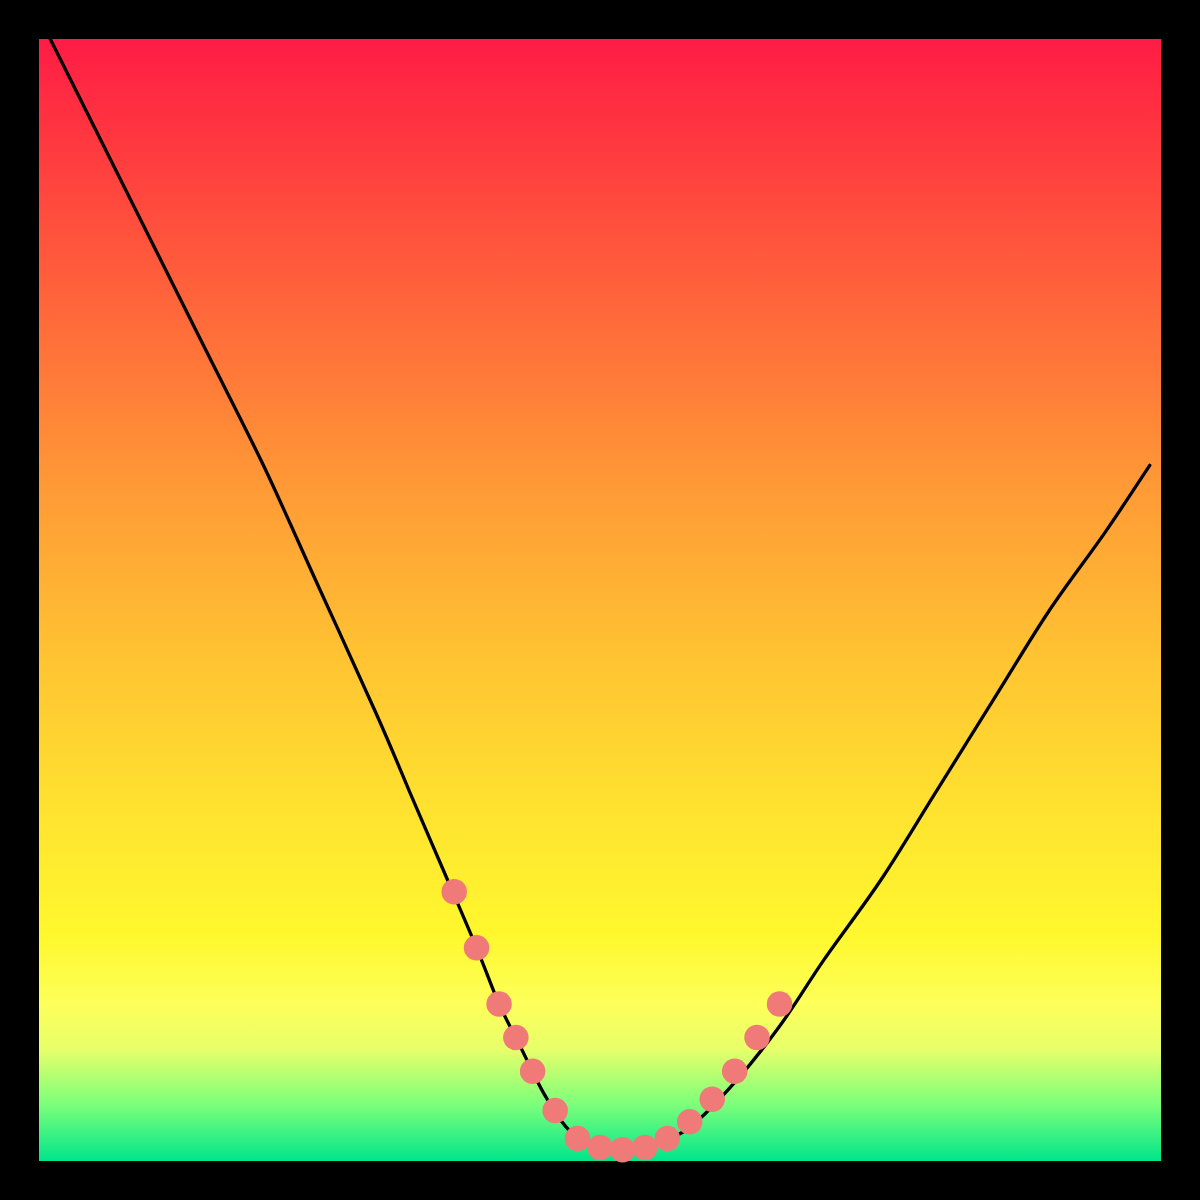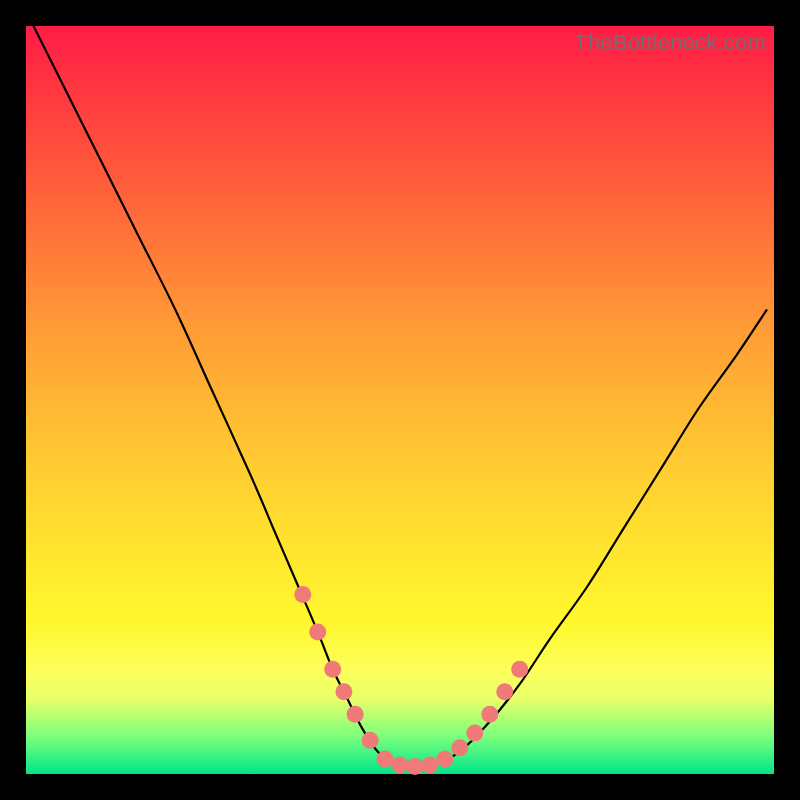--- a/index.html
+++ b/index.html
@@ -59,21 +59,20 @@
   }
   .marker {
     fill: #f07a78;
     stroke: none;
   }
 </style>
 </head>
 <body>
 
 <div class="frame">
-  <div class="watermark">TheBottleneck.com</div>
   <svg class="plot" viewBox="0 0 748 748">
     <path class="curve" d="M 7.5 0.0 C 12.5 10.0, 26.2 37.4, 37.4 59.8 C 48.6 82.3, 62.3 109.7, 74.8 134.6 C 87.3 159.6, 99.7 184.5, 112.2 209.4 C 124.7 234.4, 137.1 258.1, 149.6 284.2 C 162.1 310.4, 174.5 339.1, 187.0 366.5 C 199.5 393.9, 214.4 426.4, 224.4 448.8 C 234.4 471.2, 239.4 483.7, 246.8 501.2 C 254.3 518.6, 261.8 536.1, 269.3 553.5 C 276.8 571.0, 285.5 590.9, 291.7 605.9 C 298.0 620.8, 301.7 632.1, 306.7 643.3 C 311.7 654.5, 316.7 663.2, 321.6 673.2 C 326.6 683.2, 331.6 694.4, 336.6 703.1 C 341.6 711.8, 346.6 719.9, 351.6 725.6 C 356.5 731.2, 361.5 734.3, 366.5 736.8 C 371.5 739.3, 376.5 739.9, 381.5 740.5 C 386.5 741.1, 391.5 741.1, 396.4 740.5 C 401.4 739.9, 405.2 739.3, 411.4 736.8 C 417.6 734.3, 425.1 732.4, 433.8 725.6 C 442.6 718.7, 453.8 706.9, 463.8 695.6 C 473.7 684.4, 483.7 672.0, 493.7 658.2 C 503.7 644.5, 512.4 629.6, 523.6 613.4 C 534.8 597.2, 548.5 579.7, 561.0 561.0 C 573.5 542.3, 585.9 521.1, 598.4 501.2 C 610.9 481.2, 623.3 461.3, 635.8 441.3 C 648.3 421.4, 660.7 400.2, 673.2 381.5 C 685.7 362.8, 699.4 345.3, 710.6 329.1 C 721.8 312.9, 735.5 291.7, 740.5 284.2"></path>
     <g>
         <circle cx="276.8" cy="568.5" r="8.5" class="marker"></circle>
         <circle cx="291.7" cy="605.9" r="8.5" class="marker"></circle>
         <circle cx="306.7" cy="643.3" r="8.5" class="marker"></circle>
         <circle cx="317.9" cy="665.7" r="8.5" class="marker"></circle>
         <circle cx="329.1" cy="688.2" r="8.5" class="marker"></circle>
         <circle cx="344.1" cy="714.3" r="8.5" class="marker"></circle>
         <circle cx="359.0" cy="733.0" r="8.5" class="marker"></circle>

